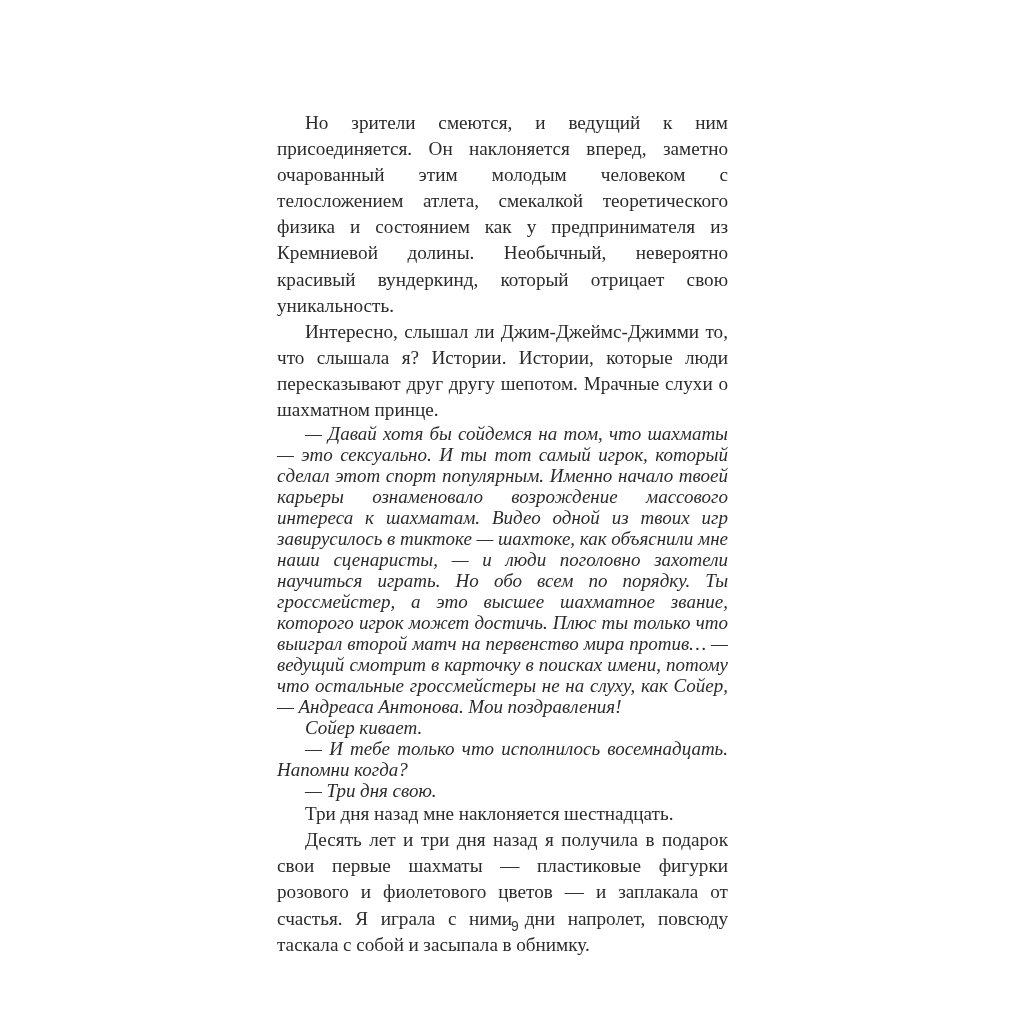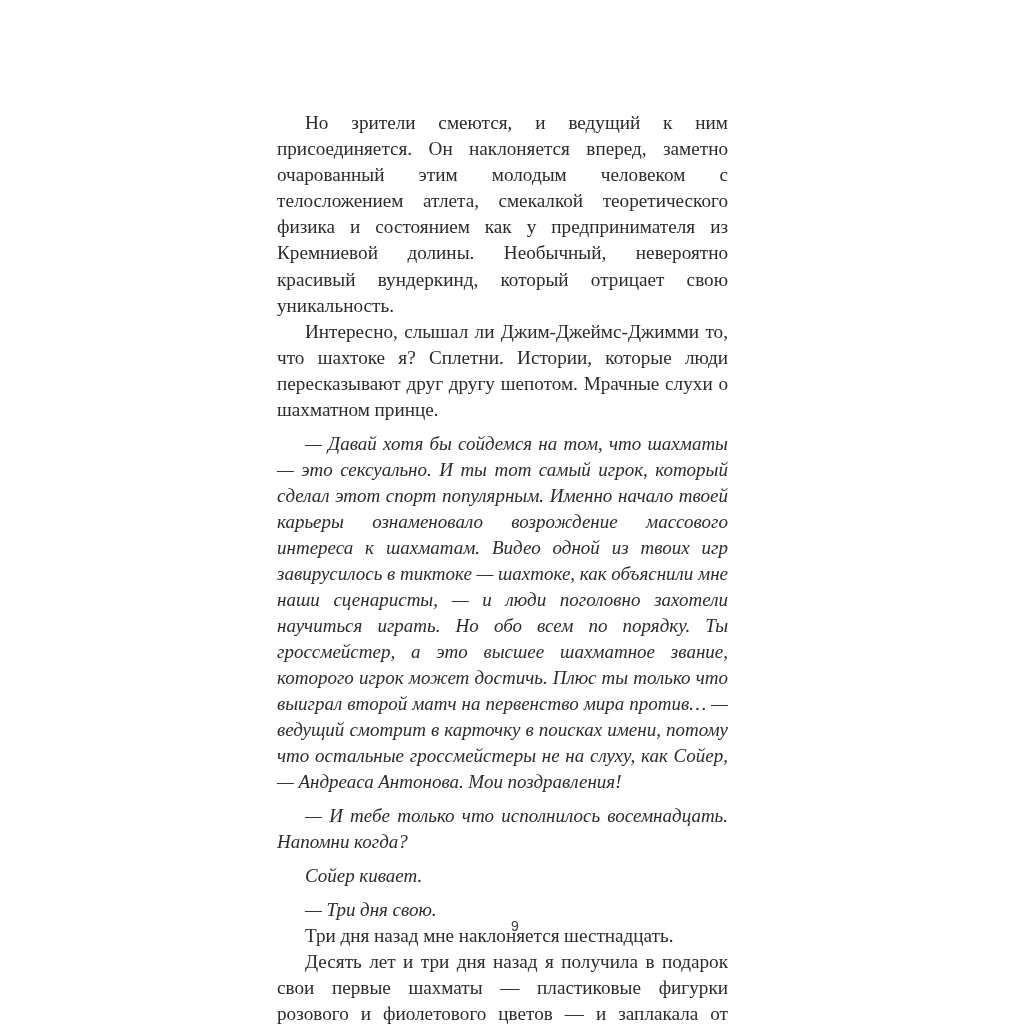--- a/index.html
+++ b/index.html
@@ -33,22 +33,21 @@
     line-height: 26.1px;
     text-align: justify;
     text-indent: 28px;
     text-justify: inter-word;
     hyphens: none;
     word-spacing: -0.2px;
   }
   p.para.italic {
     font-style: italic;
     font-size: 19px;
-    line-height: 26px;
-    margin-top: 8px;
+    line-height: 21px;
   }
   p.para.dash {
     text-indent: 28px;
   }
   .page-number {
     position: absolute;
     left: 0;
     top: 918px;
     width: 1030px;
     text-align: center;
@@ -57,24 +56,24 @@
     color: #3a3a3a;
   }
 </style>
 </head>
 <body>
 
 <div class="page">
 
   <div class="text-block">
     <p class="para">Но зрители смеются, и ведущий к ним присоединяется. Он наклоняется вперед, заметно очарованный этим молодым человеком с телосложением атлета, смекалкой теоретического физика и состоянием как у предпринимателя из Кремниевой долины. Необычный, невероятно красивый вундеркинд, который отрицает свою уникальность.</p>
-    <p class="para">Интересно, слышал ли Джим-Джеймс-Джимми то, что шахтоке я? Сплетни. Истории, которые люди пересказывают друг другу шепотом. Мрачные слухи о шахматном принце.</p>
+    <p class="para">Интересно, слышал ли Джим-Джеймс-Джимми то, что слышала я? Истории. Истории, которые люди пересказывают друг другу шепотом. Мрачные слухи о шахматном принце.</p>
     <p class="para italic dash">— Давай хотя бы сойдемся на том, что шахматы — это сексуально. И ты тот самый игрок, который сделал этот спорт популярным. Именно начало твоей карьеры ознаменовало возрождение массового интереса к шахматам. Видео одной из твоих игр завирусилось в тиктоке — шахтоке, как объяснили мне наши сценаристы, — и люди поголовно захотели научиться играть. Но обо всем по порядку. Ты гроссмейстер, а это высшее шахматное звание, которого игрок может достичь. Плюс ты только что выиграл второй матч на первенство мира против… — ведущий смотрит в карточку в поисках имени, потому что остальные гроссмейстеры не на слуху, как Сойер, — Андреаса Антонова. Мои поздравления!</p>
+    <p class="para italic">Сойер кивает.</p>
     <p class="para italic dash">— И тебе только что исполнилось восемнадцать. Напомни когда?</p>
-    <p class="para italic">Сойер кивает.</p>
     <p class="para italic dash">— Три дня свою.</p>
     <p class="para">Три дня назад мне наклоняется шестнадцать.</p>
     <p class="para">Десять лет и три дня назад я получила в подарок свои первые шахматы — пластиковые фигурки розового и фиолетового цветов — и заплакала от счастья. Я играла с ними дни напролет, повсюду таскала с собой и засыпала в обнимку.</p>
 
   </div>
 
   <div class="page-number">9</div>
 
 </div>
 

